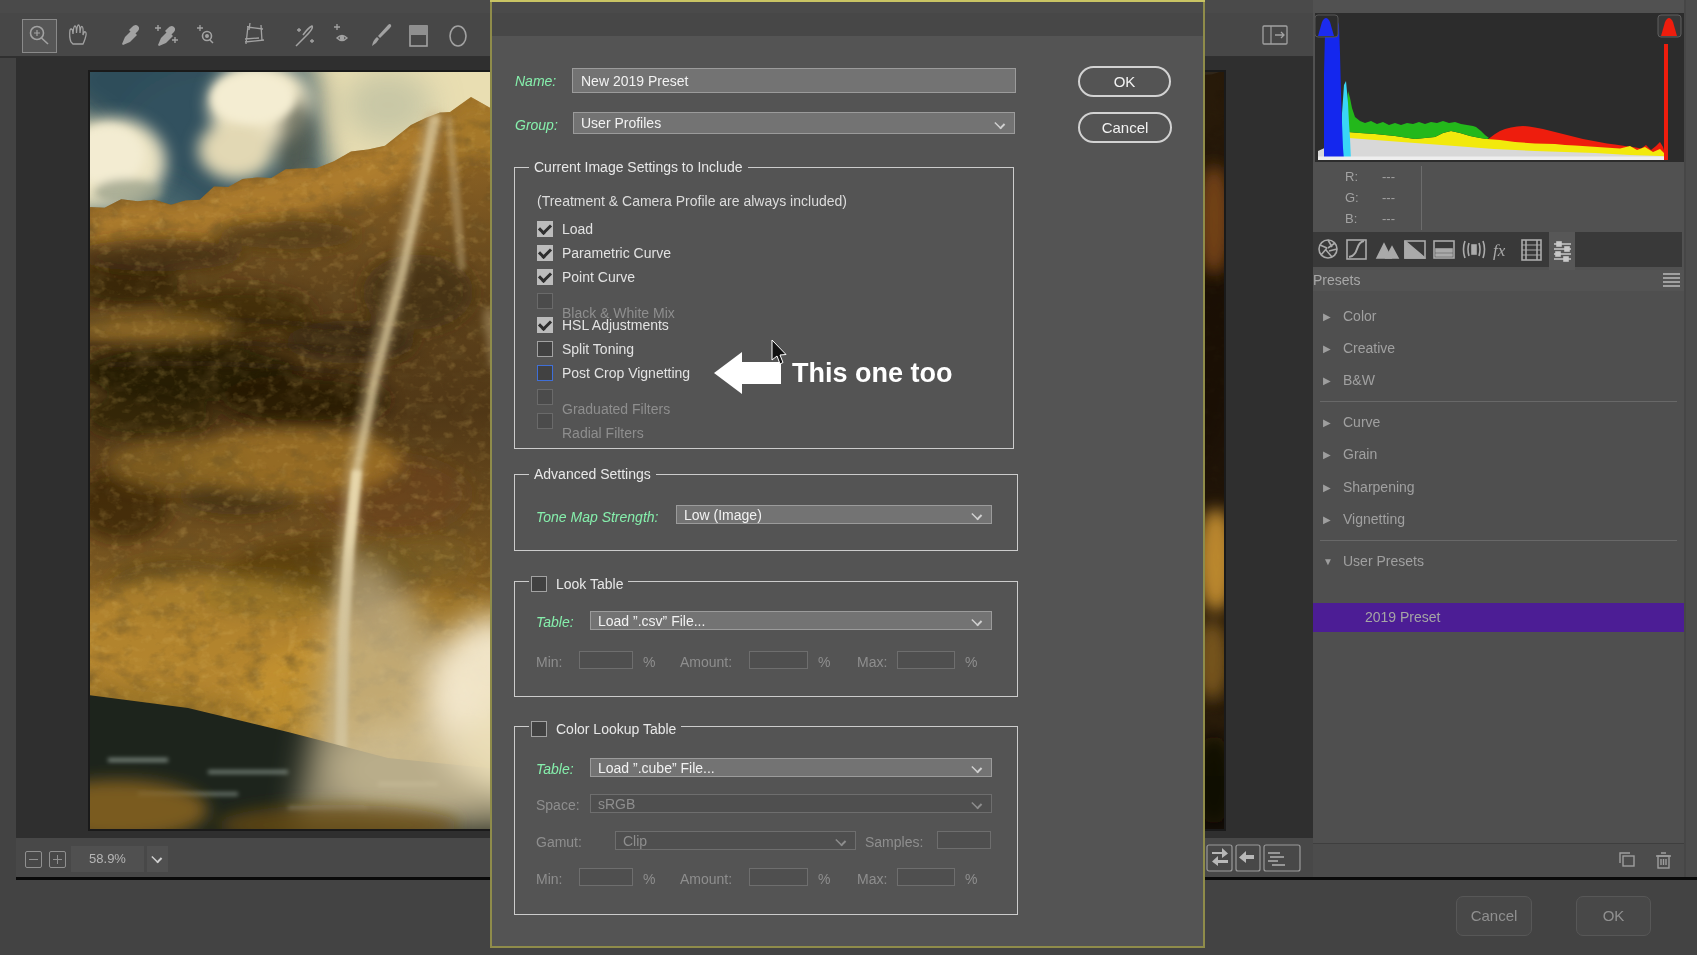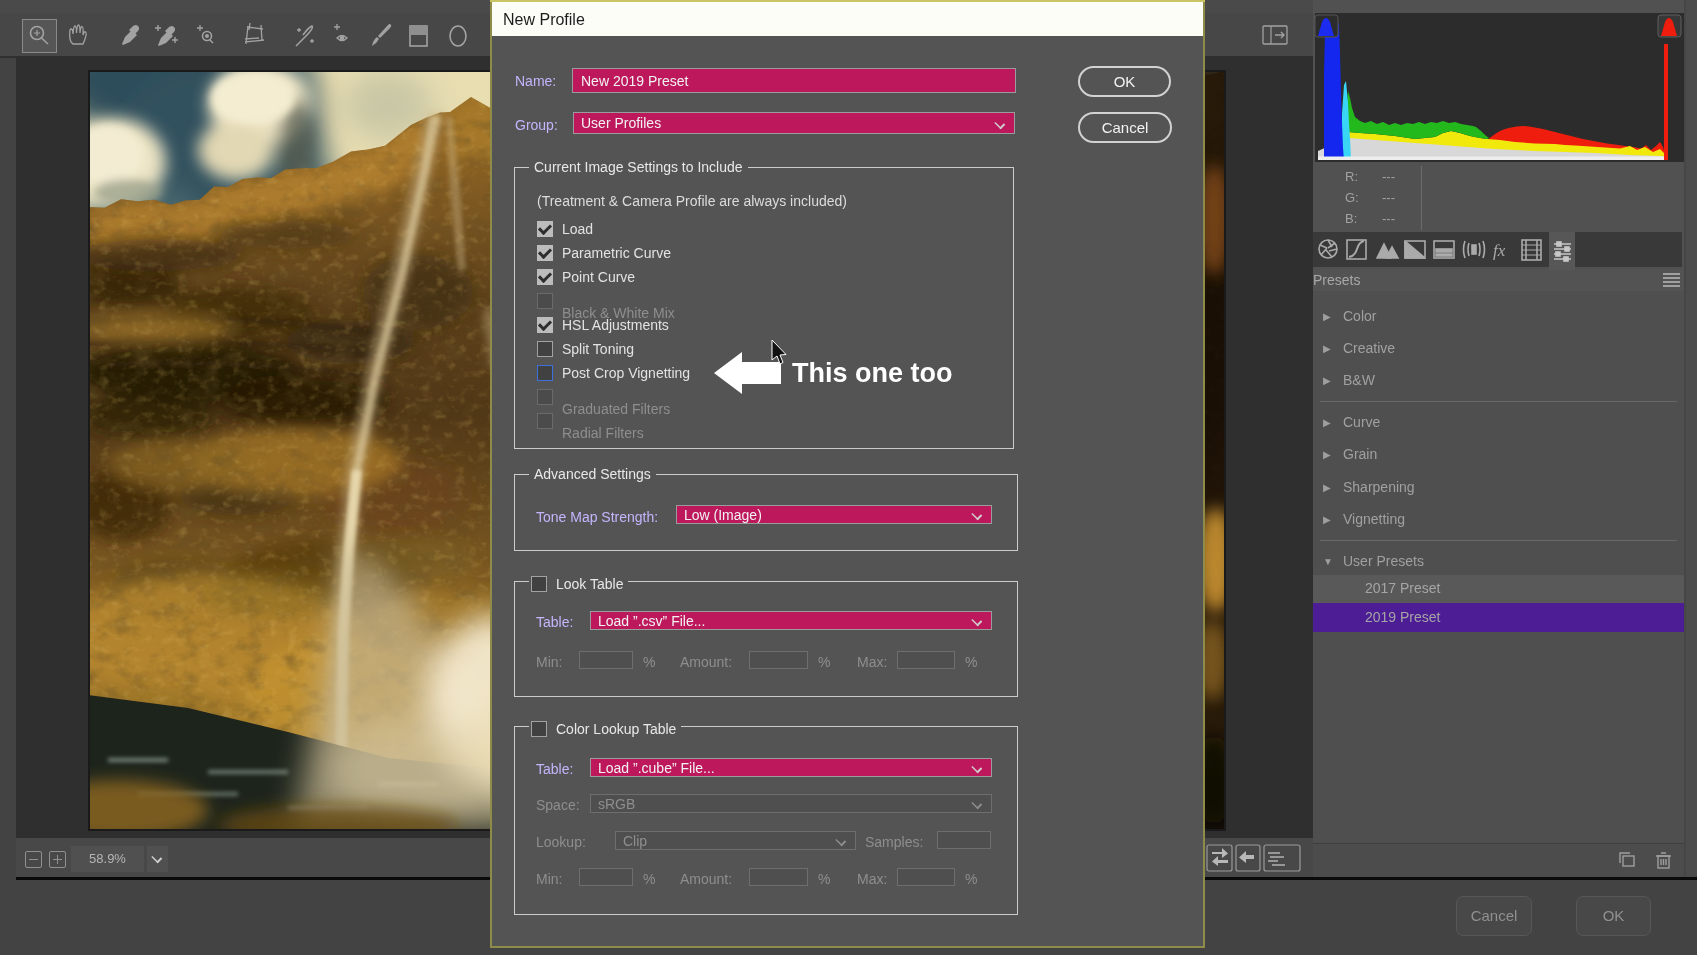--- a/index.html
+++ b/index.html
@@ -1,21 +1,21 @@
 <!DOCTYPE html>
 <html><head>
 <meta charset="utf-8">
 <style>
   html,body{margin:0;padding:0;}
   body{width:1697px;height:955px;position:relative;overflow:hidden;
        background:#434343;font-family:"Liberation Sans",sans-serif;}
   .abs{position:absolute;}
-  .lbl{color:#c4b5fd;font-size:14px;}
+  .lbl{color:#86efac;font-size:14px;font-style:italic;}
   .dim2{color:#8e8e8e;font-size:14px;position:absolute;}
-  .field{background:#be185d;border:1px solid #9b9b9b;box-sizing:border-box;}
+  .field{background:#737373;border:1px solid #9b9b9b;box-sizing:border-box;}
   .dfield{background:#4f4f4f;border:1px solid #6e6e6e;box-sizing:border-box;position:absolute;}
   .chev{position:absolute;width:8px;height:8px;}
   .chev::before{content:"";position:absolute;left:0;top:0;width:7px;height:7px;
      border-right:2px solid #d0d0d0;border-bottom:2px solid #d0d0d0;transform:rotate(45deg) scale(1,.72);transform-origin:50% 35%;}
   .dimchev::before{border-color:#8e8e8e;}
   .pillbtn{border:2px solid #d2d2d2;border-radius:17px;box-sizing:border-box;text-align:center;}
   .pillbtn span{color:#f2f2f2;font-size:15px;line-height:27px;}
   .gbox{border:1px solid #cccccc;box-sizing:border-box;}
   .gleg{position:absolute;top:-9px;background:#545454;padding:0 5px;color:#e8e8e8;font-size:14px;white-space:nowrap;}
   .cbrow{left:47px;height:16px;}
@@ -368,23 +368,20 @@
     </div>
   <div class="abs prow" style="top:511px;">
       <span class="ptri">▶</span>
       <span class="ptxt">Vignetting</span>
     </div>
   <div class="abs" style="left:7px;top:540px;width:357px;height:1px;background:#686868;"></div>
   <div class="abs prow" style="top:553px;">
       <span class="ptri">▼</span>
       <span class="ptxt">User Presets</span>
     </div>
-  <div class="abs" style="left:0;top:575px;width:371px;height:28px;background:#595959;">
-    <div style="margin:5px 0 0 52px;color:#a5a5a5;font-size:14px;">2017 Preset</div>
-  </div>
   <div class="abs" style="left:0;top:603px;width:371px;height:29px;background:#4c1d95;">
     <div style="margin:6px 0 0 52px;color:#a5a5a5;font-size:14px;">2019 Preset</div>
   </div>
 
   <div class="abs" style="left:0;top:843px;width:371px;height:34px;background:#4c4c4c;border-top:1px solid #3e3e3e;box-sizing:border-box;">
     <svg class="abs" style="left:305px;top:7px;" width="60" height="20" viewBox="0 0 60 20">
       <g stroke="#9e9e9e" fill="none" stroke-width="1.4">
         <rect x="5" y="5" width="11" height="10"></rect>
         <path d="M2,12 L2,2 L12,2"></path>
         <rect x="40" y="5" width="11" height="12"></rect>
@@ -406,23 +403,20 @@
   </div>
 </div>
 
 <div class="abs" id="dialog" style="left:490px;top:0;width:715px;height:948px;">
 
   <div class="abs" style="left:0;top:0;width:2px;height:948px;background:#8f8c4a;"></div>
   <div class="abs" style="left:713px;top:0;width:2px;height:948px;background:#8f8c4a;"></div>
   <div class="abs" style="left:0;top:0;width:715px;height:2px;background:#c9c464;"></div>
   <div class="abs" style="left:0;top:946px;width:715px;height:2px;background:#8f8c4a;"></div>
 
-  <div class="abs" style="left:2px;top:2px;width:711px;height:34px;background:#fdfdf8;">
-    <div class="abs" style="left:11px;top:9px;color:#1c1c1c;font-size:16px;">New Profile</div>
-  </div>
 
   <div class="abs" style="left:2px;top:36px;width:711px;height:910px;background:#545454;"></div>
 
   <div class="abs lbl" style="left:25px;top:73px;">Name:</div>
   <div class="abs field" style="left:82px;top:68px;width:444px;height:25px;">
     <div class="abs" style="left:8px;top:4px;color:#f2f2f2;font-size:14px;">New 2019 Preset</div>
   </div>
   <div class="abs pillbtn" style="left:588px;top:66px;width:93px;height:31px;"><span>OK</span></div>
 
   <div class="abs lbl" style="left:25px;top:117px;">Group:</div>
@@ -515,21 +509,21 @@
   <div class="abs lbl" style="left:46px;top:761px;">Table:</div>
   <div class="abs field" style="left:100px;top:758px;width:402px;height:19px;">
     <div class="abs" style="left:7px;top:1px;color:#f2f2f2;font-size:14px;">Load ”.cube” File...</div>
     <div class="chev" style="right:10px;top:5px;"></div>
   </div>
   <div class="abs dim2" style="left:46px;top:797px;">Space:</div>
   <div class="abs dfield" style="left:100px;top:794px;width:402px;height:19px;">
     <div class="abs" style="left:7px;top:1px;color:#8e8e8e;font-size:14px;">sRGB</div>
     <div class="chev dimchev" style="right:10px;top:5px;"></div>
   </div>
-  <div class="abs dim2" style="left:46px;top:834px;">Lookup:</div>
+  <div class="abs dim2" style="left:46px;top:834px;">Gamut:</div>
   <div class="abs dfield" style="left:125px;top:831px;width:241px;height:19px;">
     <div class="abs" style="left:7px;top:1px;color:#8e8e8e;font-size:14px;">Clip</div>
     <div class="chev dimchev" style="right:10px;top:5px;"></div>
   </div>
   <div class="abs dim2" style="left:375px;top:834px;">Samples:</div>
   <div class="abs dfield" style="left:447px;top:831px;width:54px;height:18px;"></div>
   <div class="abs dim2" style="left:46px;top:871px;">Min:</div>
   <div class="abs dfield" style="left:89px;top:868px;width:54px;height:18px;"></div>
   <div class="abs dim2" style="left:153px;top:871px;">%</div>
   <div class="abs dim2" style="left:190px;top:871px;">Amount:</div>

